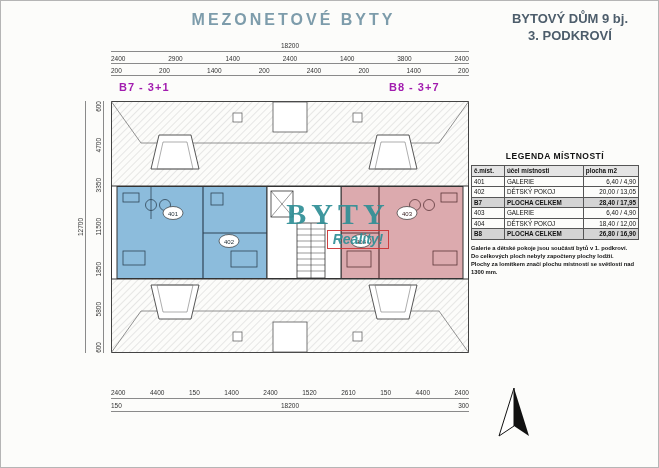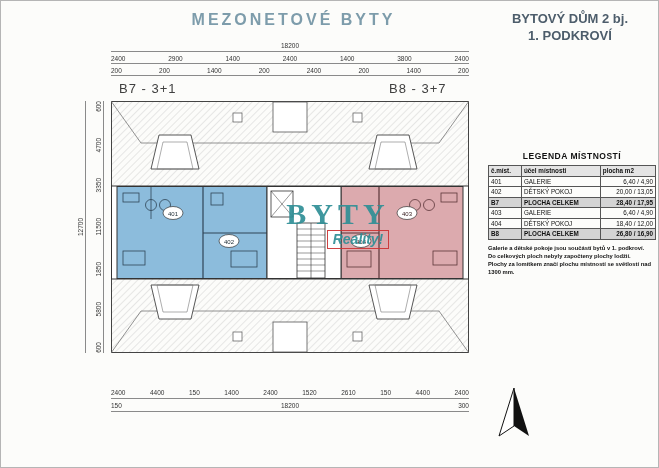--- a/index.html
+++ b/index.html
@@ -10,21 +10,21 @@
   }
   
   .title{
     position:absolute;left:170px;top:10px;width:245px;text-align:center;
     font-size:16px;font-weight:bold;letter-spacing:3px;color:#7d9cab;
   }
   .header-right{
     position:absolute;left:488px;top:10px;width:162px;text-align:center;
     font-size:13px;font-weight:bold;color:#4d5d6b;line-height:1.3;
   }
-  .apt{position:absolute;font-size:13px;font-weight:normal;color:#404040;letter-spacing:1px;}
+  .apt{position:absolute;font-size:11px;font-weight:bold;color:#a21caf;letter-spacing:1px;}
   .apt.b7{left:118px;top:80px;}
   .apt.b8{left:388px;top:80px;}
   
   .dim-row{position:absolute;left:110px;width:358px;display:flex;
     justify-content:space-between;font-size:6.5px;color:#333;}
   .dim-total-top{position:absolute;left:110px;top:41px;width:358px;
     text-align:center;font-size:6.5px;color:#333;}
   #dim-top1{top:54px;}
   #dim-top2{top:66px;}
   #dim-bottom1{top:388px;}
@@ -41,42 +41,42 @@
   
   .plan{position:absolute;left:110px;top:100px;width:358px;height:252px;}
   
   .watermark{position:absolute;left:262px;top:198px;width:150px;text-align:center;opacity:.92;}
   .wm-name{font-family:"Liberation Serif",serif;font-size:30px;font-weight:bold;
     letter-spacing:5px;color:#2f8f96;line-height:1;}
   .wm-sub{display:inline-block;margin-top:1px;transform:translateX(20px);
     border:1.5px solid #cc3333;color:#2f8f96;font-style:italic;
     font-size:14px;font-weight:bold;padding:0 5px 1px;}
   
-  .legend{position:absolute;left:487px;top:150px;width:168px;}
+  .legend{position:absolute;left:470px;top:150px;width:168px;}
   .legend-title{font-size:8.5px;font-weight:bold;text-align:center;
     margin-bottom:4px;letter-spacing:.5px;color:#111;}
   .legend table{width:100%;border-collapse:collapse;font-size:6.3px;color:#111;}
   .legend th,.legend td{border:.7px solid #555;padding:1px 2px;line-height:1.2;}
   .legend th{background:#e4e4e4;text-align:left;font-weight:bold;}
   .legend td:nth-child(3){text-align:right;white-space:nowrap;}
   .legend tr.hl{background:#d4d4d4;font-weight:bold;}
   .legend-notes{margin-top:4px;font-size:5.8px;font-weight:bold;
     line-height:1.4;color:#111;}
   
   .north{position:absolute;left:496px;top:385px;}
 </style>
 </head>
 <body>
 
 <div class="page">
 
   <div class="title">MEZONETOVÉ BYTY</div>
   <div class="header-right">
-    <div>BYTOVÝ DŮM 2 bj.</div>
-    <div>1. PODKROVÍ</div>
+    <div>BYTOVÝ DŮM 9 bj.</div>
+    <div>3. PODKROVÍ</div>
   </div>
   <div class="apt b7">B7 - 3+1</div>
   <div class="apt b8">B8 - 3+7</div>
 
   <div class="dline h" style="top:50px"></div>
   <div class="dline h" style="top:62px"></div>
   <div class="dline h" style="top:74px"></div>
   <div class="dline h" style="top:397px"></div>
   <div class="dline h" style="top:410px"></div>
   <div class="dline v" style="left:102px;top:100px;height:252px"></div>

